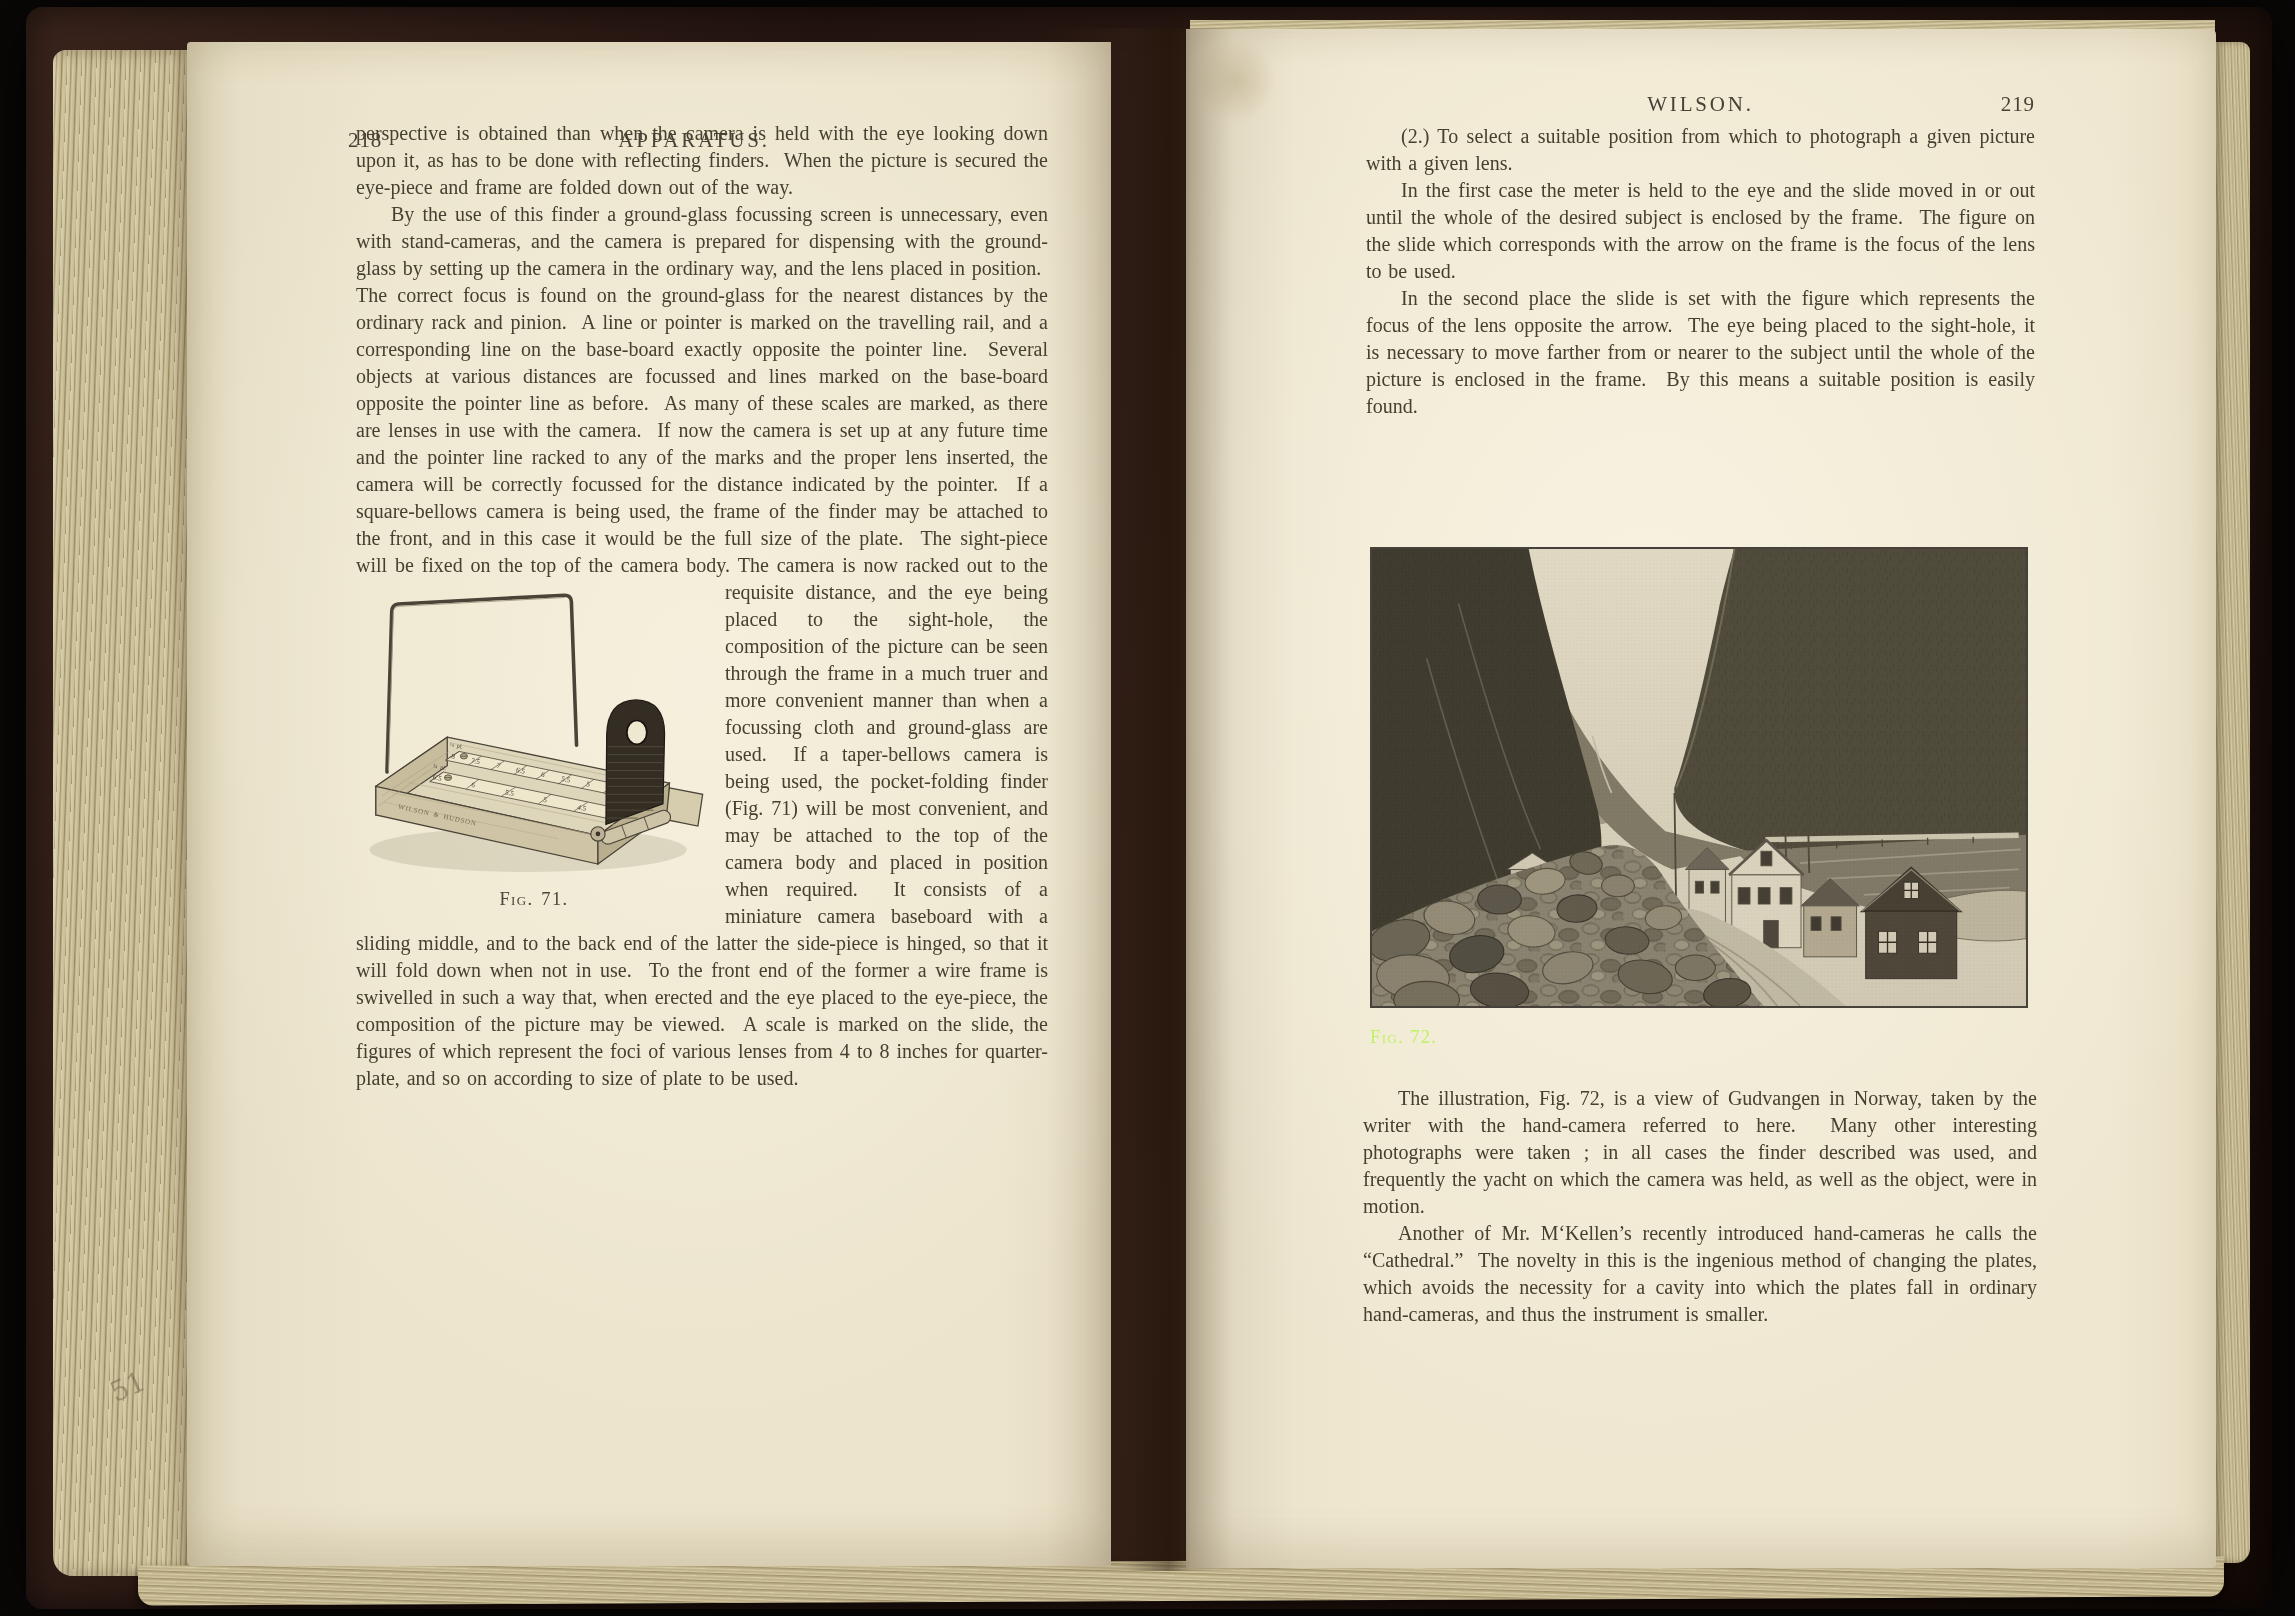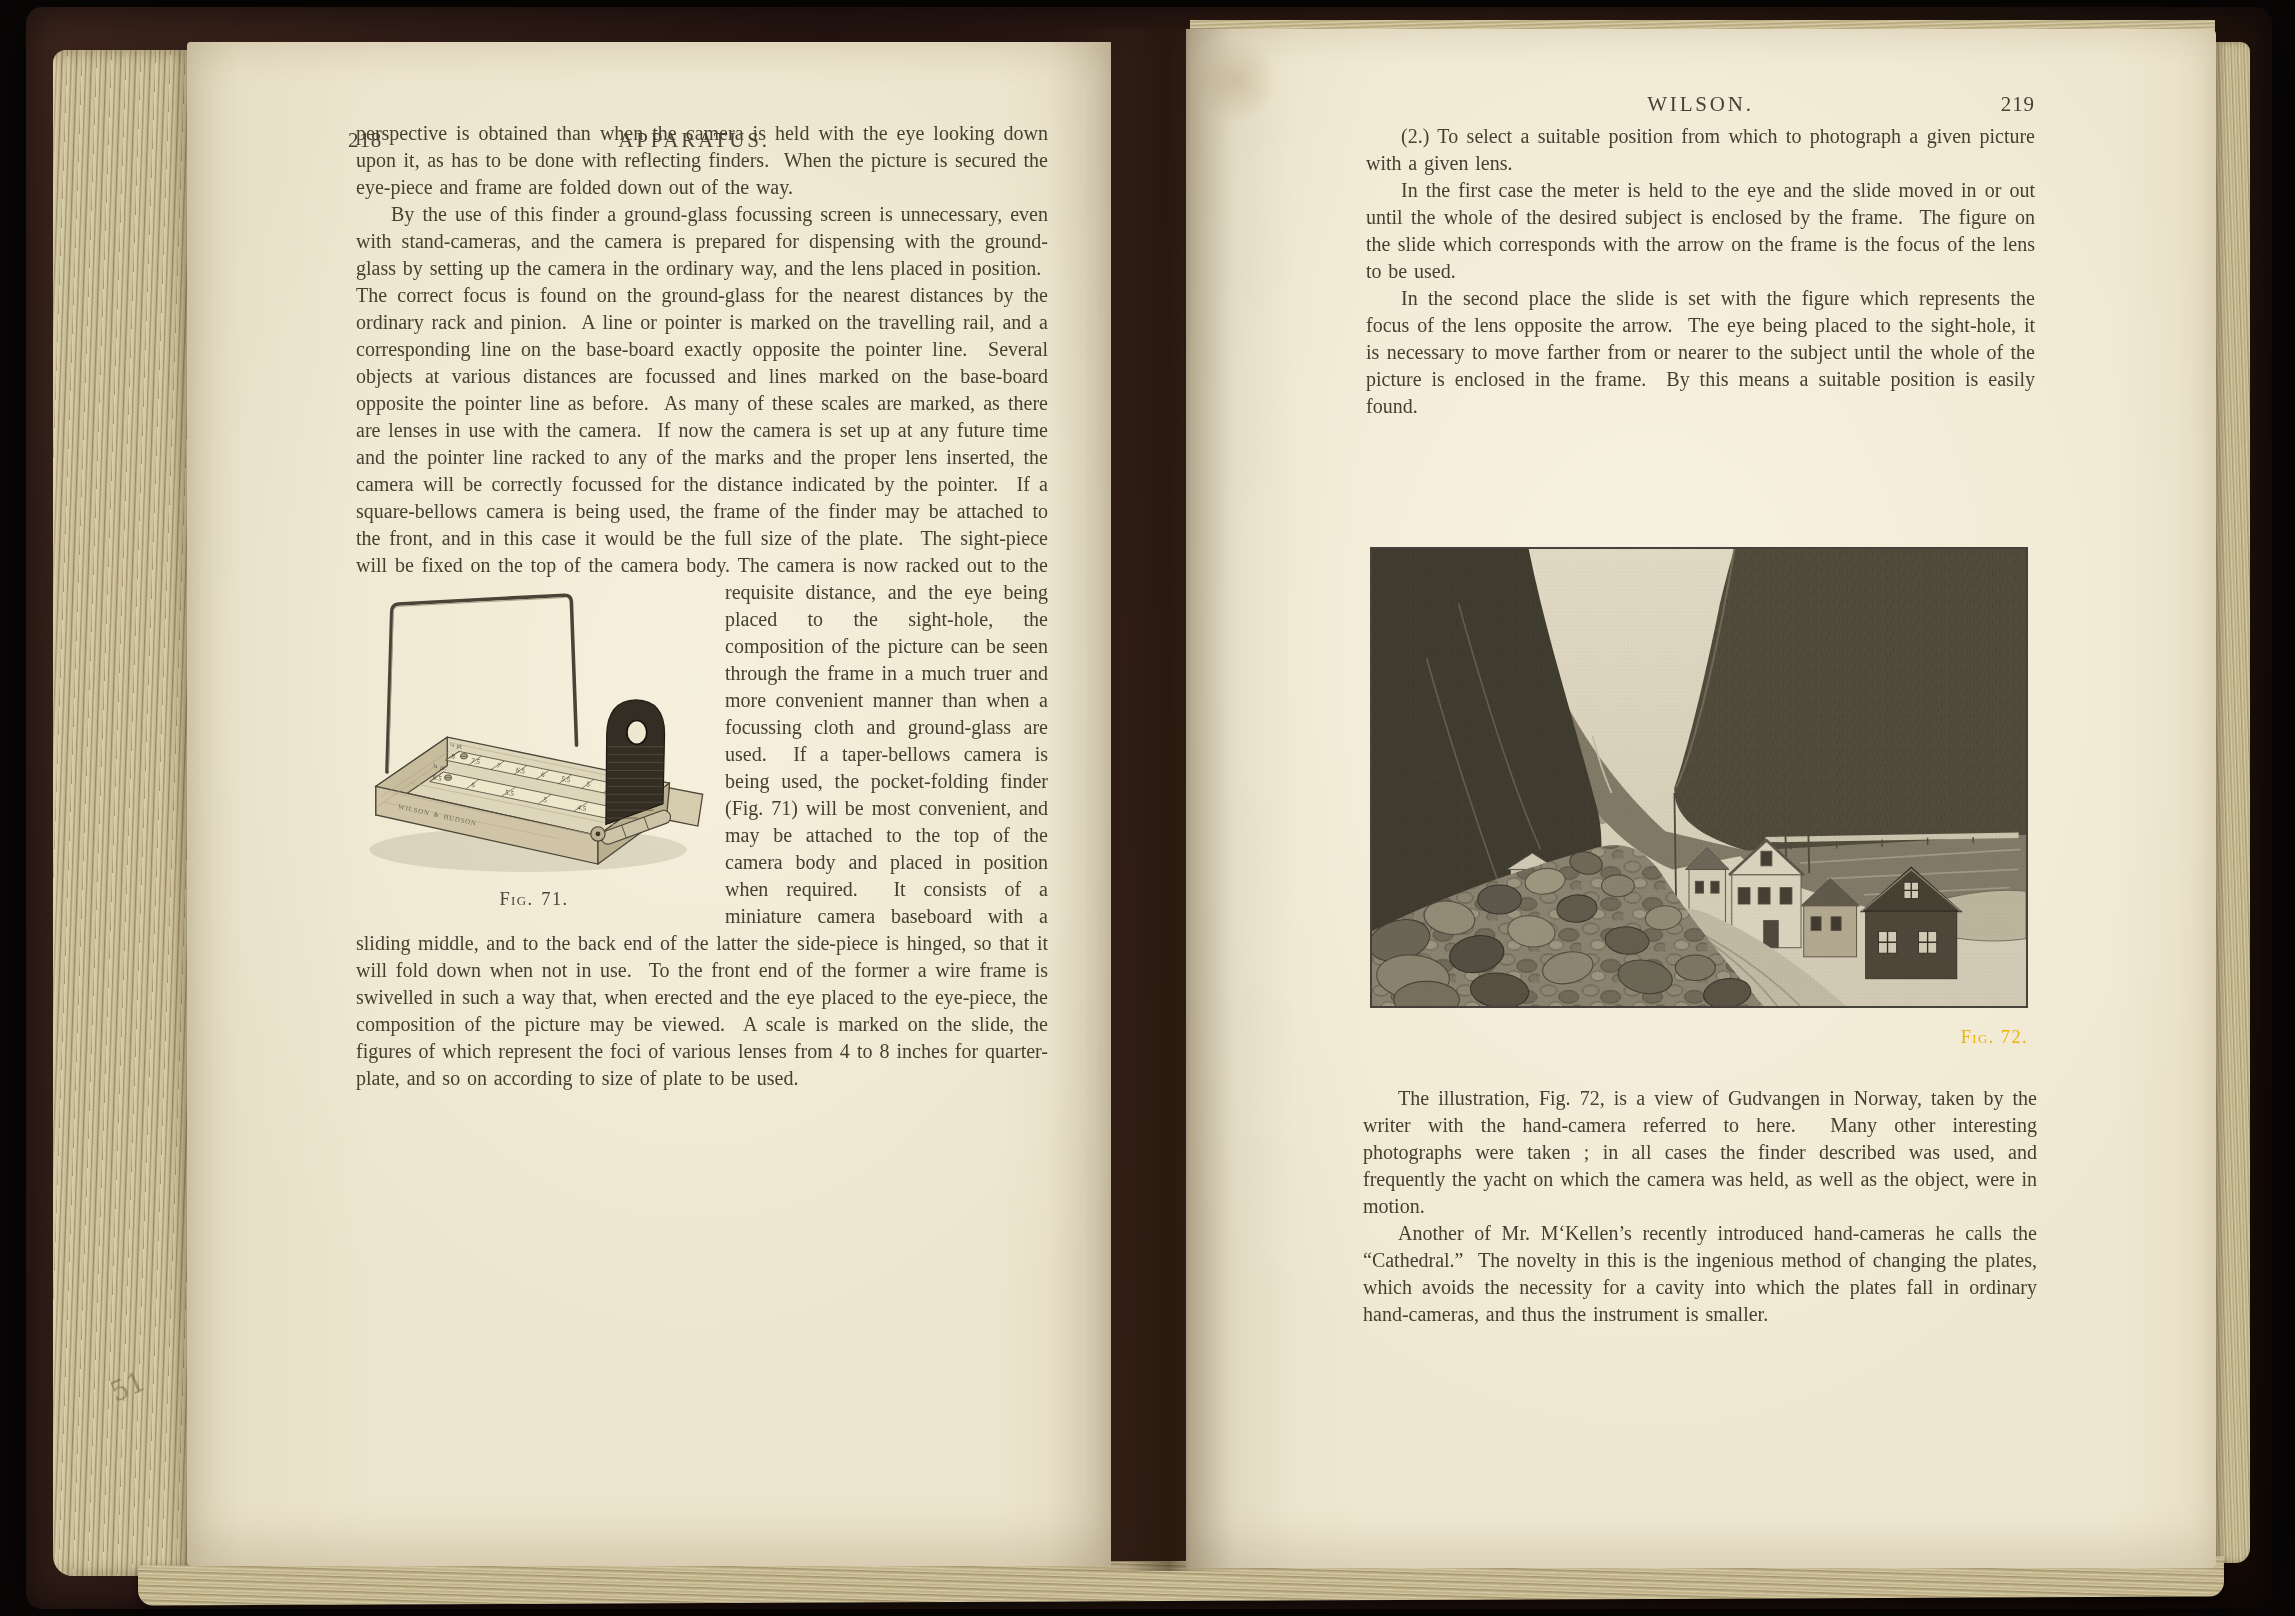--- a/index.html
+++ b/index.html
@@ -92,22 +92,22 @@
   
   .photo-frame{
     position:absolute;left:1370px;top:547px;width:658px;height:461px;z-index:5;
     border:2.8px solid #46413a;box-sizing:border-box;
     box-shadow:inset 0 0 0 1.8px #ddd6bf;
     background:#cfc9b4;
   }
   .photo-frame svg{display:block;width:100%;height:100%;}
   .caption-72{
     position:absolute;left:1370px;top:1027px;width:658px;z-index:5;
-    text-align:right;font-variant:small-caps;letter-spacing:1.4px;
-    font-size:18.4px;color:#eab308;
+    text-align:left;font-variant:small-caps;letter-spacing:1.4px;
+    font-size:18.4px;color:#bef264;
   }
   .pencil-note{
     position:absolute;left:110px;top:1370px;z-index:6;
     font-size:27.5px;color:rgba(115,105,78,.55);
     transform:rotate(-24deg);font-family:"DejaVu Serif",serif;
   }
 </style>
 </head>
 <body>
 

